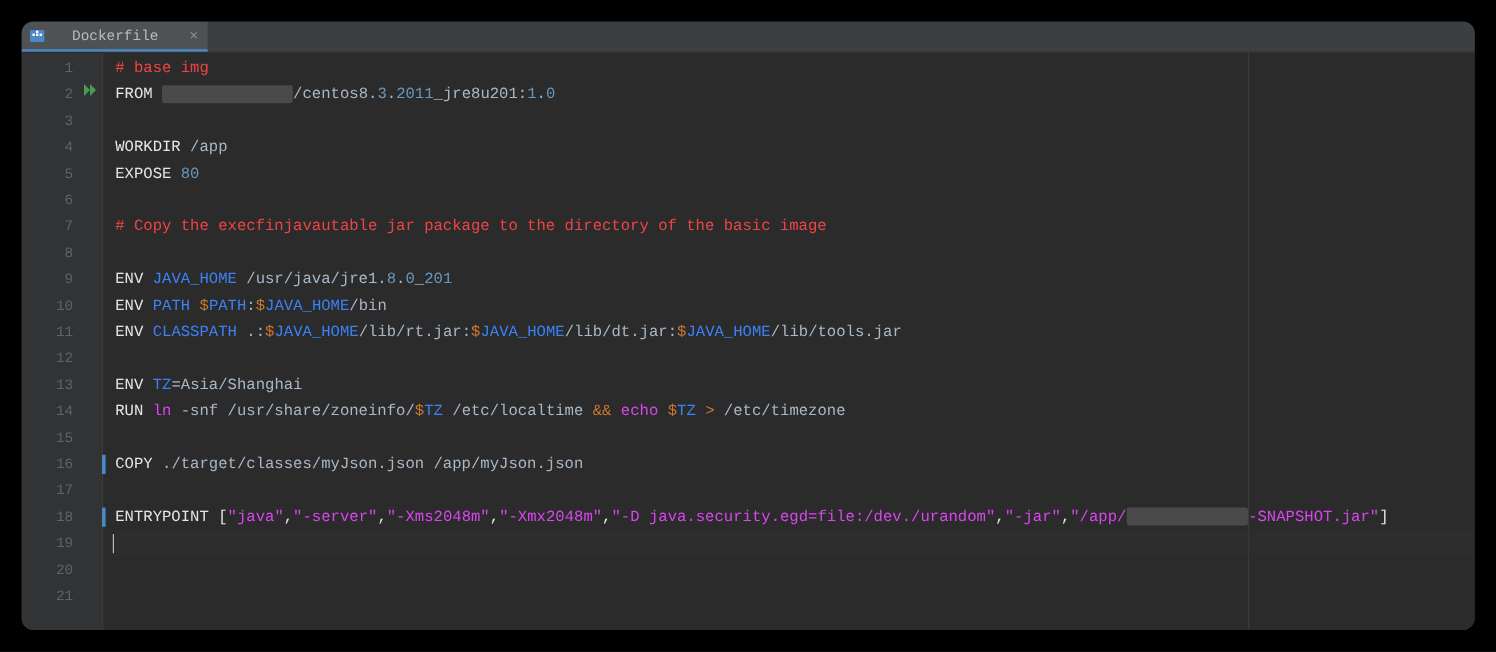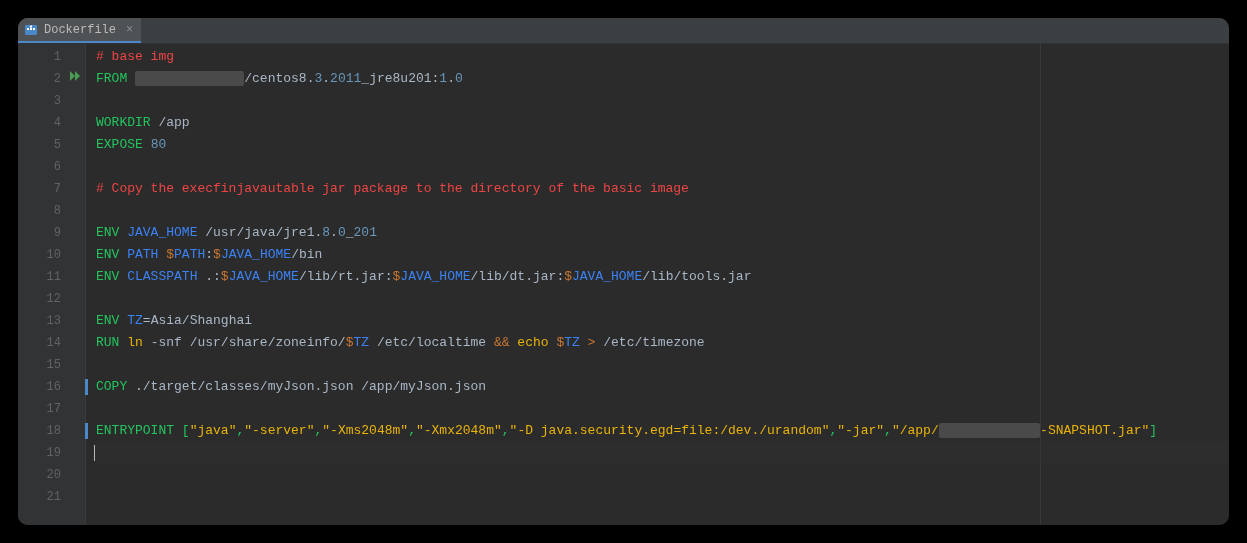--- a/index.html
+++ b/index.html
@@ -33,21 +33,21 @@
     border-bottom: 1px solid #323232;
   }
   .tab {
     display: flex;
     align-items: center;
     padding: 0 8px 0 6px;
     background: #4e5254;
     border-bottom: 2px solid #4a88c7;
     color: #bbbbbb;
     font-size: 12px;
-    gap: 6px;
+    gap: 22px;
   }
   .tab .file-icon {
     width: 14px;
     height: 14px;
     display: inline-flex;
     align-items: center;
     justify-content: center;
   }
   .tab .close {
     color: #8a8f94;
@@ -122,22 +122,22 @@
     left: -11px;
     top: 3px;
     width: 3px;
     height: 16px;
     background: #4a88c7;
   }
   .hl-line {
     background: rgba(50,50,50,0.35);
   }
   
-  .kw { color: #22c55e; }
-  .str { color: #eab308; }
+  .kw { color: #e5e5e5; }
+  .str { color: #d946ef; }
   .num { color: #6897bb; }
   .cm { color: #ef4444; }
   .id { color: #3b82f6; }
   .sp { color: #cc7832; }
 </style>
 </head>
 <body>
 
 <div class="window">
   <div class="tabbar">

